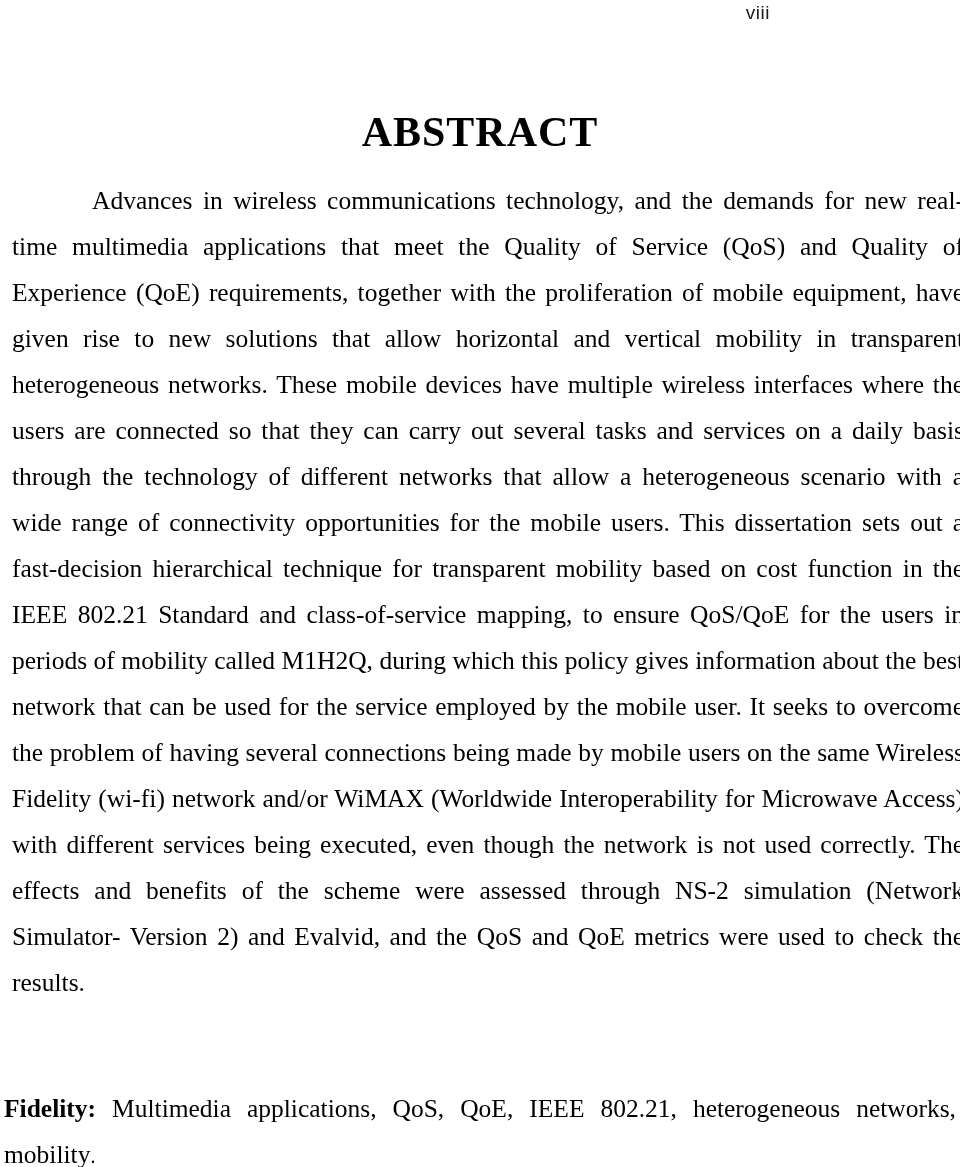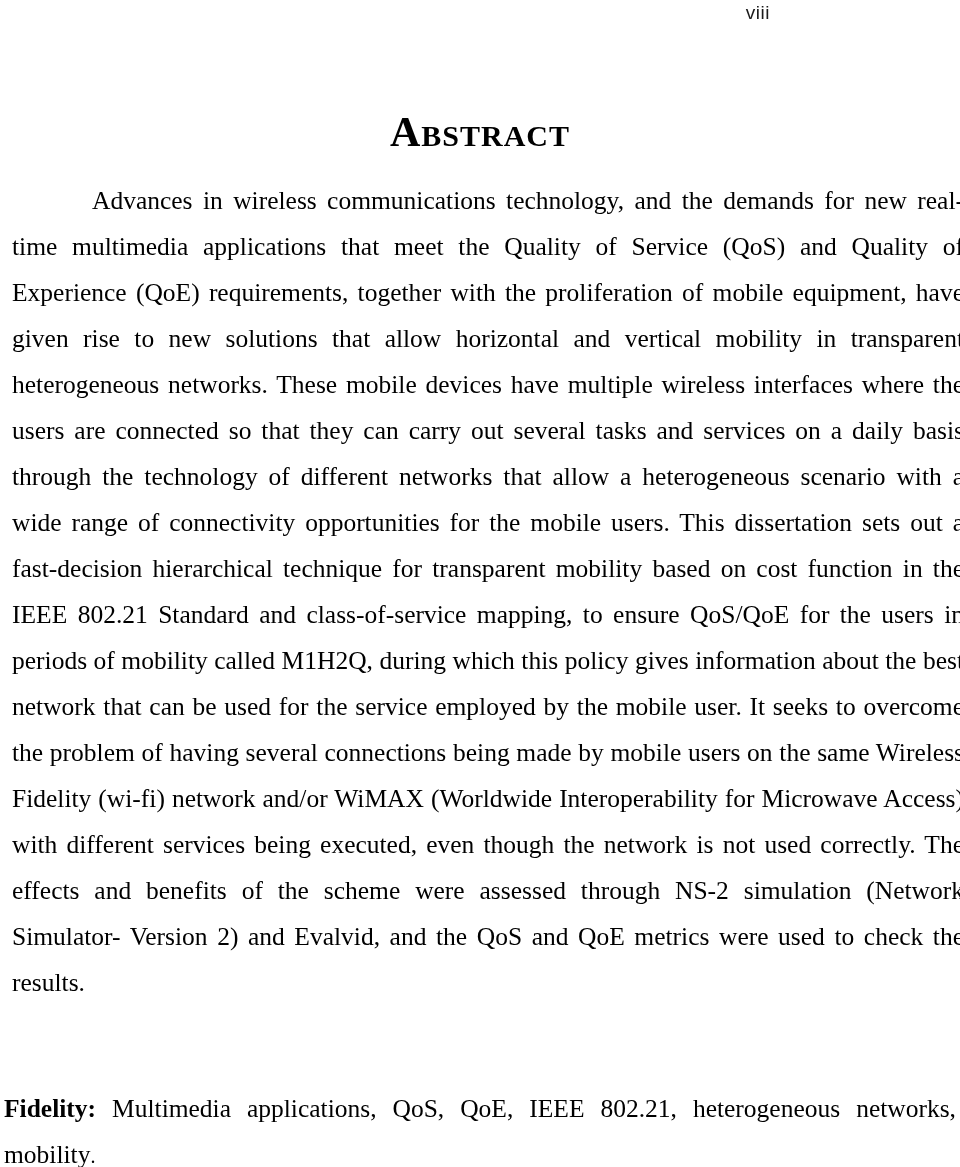--- a/index.html
+++ b/index.html
@@ -45,21 +45,21 @@
     width: 960px;
     text-align: center;
     font-family: "Liberation Serif", "DejaVu Serif", serif;
     font-weight: bold;
     font-size: 42px;
     line-height: 48px;
     letter-spacing: 1px;
     color: #000000;
   }
   .abstract-heading .smallcaps {
-    font-size: 30px;
+    font-size: 42px;
     letter-spacing: 1px;
   }
 
   
   .body-block {
     position: absolute;
     top: 178px;
     left: 12px;
     width: 952px;
   }

